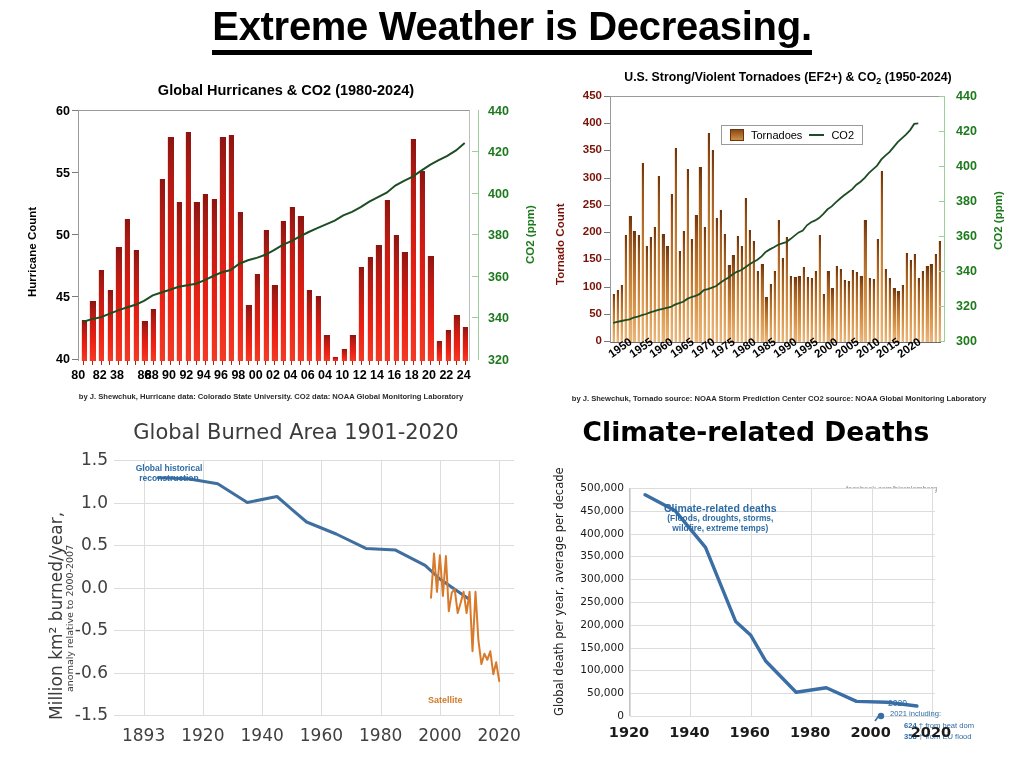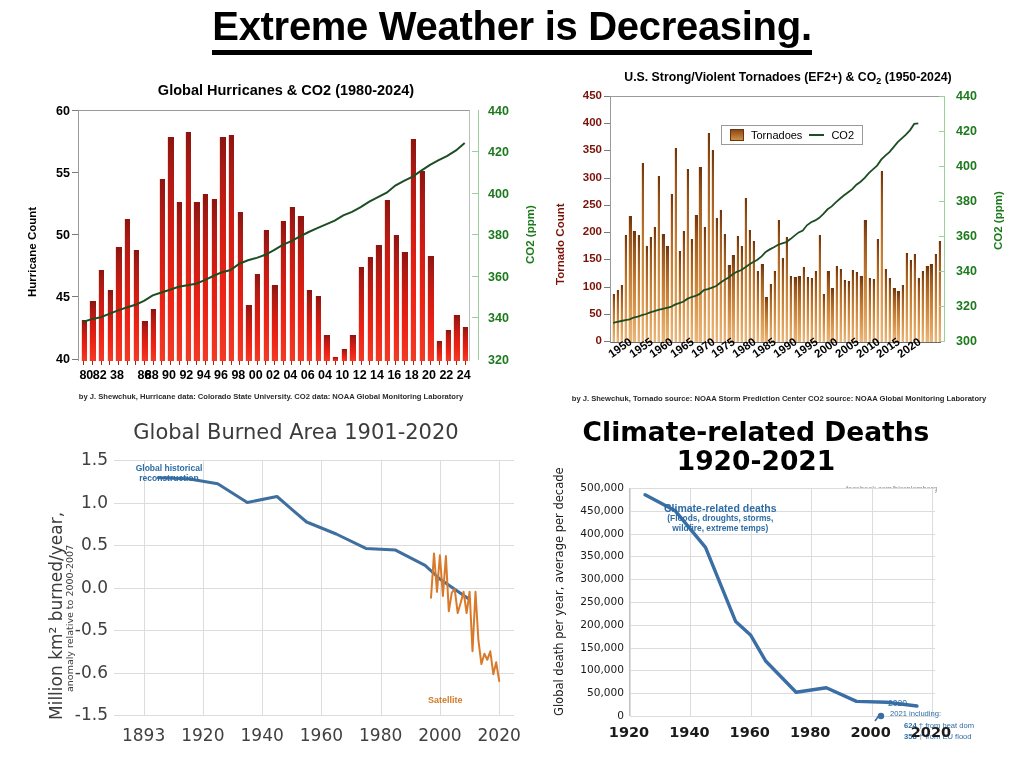--- a/index.html
+++ b/index.html
@@ -222,21 +222,21 @@
   <div class="axr" style="left:472px;top:229px;">340</div>
   <div class="axr" style="left:472px;top:271px;">320</div>
   <div class="tickr" style="left:456px;top:69px;"></div>
   <div class="tickr" style="left:456px;top:111px;"></div>
   <div class="tickr" style="left:456px;top:152px;"></div>
   <div class="tickr" style="left:456px;top:194px;"></div>
   <div class="tickr" style="left:456px;top:235px;"></div>
   <div class="ytitle ytitle-g" style="left:508px;top:182px;">CO2 (ppm)</div>
 
   <div id="c1xlabels">
-      <div class="xlabrow" style="left:55.33333333333333px;top:286px;width:22px;text-align:right;">80</div>
+      <div class="xlabrow" style="left:55.33333333333333px;top:286px;width:22px;text-align:left;">80</div>
       <div class="xlabrow" style="left:72.66666666666666px;top:286px;width:22px;text-align:center;">82</div>
       <div class="xlabrow" style="left:89.99999999999999px;top:286px;width:22px;text-align:center;">38</div>
       <div class="xlabrow" style="left:107.33333333333333px;top:286px;width:42px;text-align:center;">86</div>
       <div class="xlabrow" style="left:124.66666666666666px;top:286px;width:22px;text-align:center;">88</div>
       <div class="xlabrow" style="left:142px;top:286px;width:22px;text-align:center;">90</div>
       <div class="xlabrow" style="left:159.33333333333334px;top:286px;width:22px;text-align:center;">92</div>
       <div class="xlabrow" style="left:176.66666666666666px;top:286px;width:22px;text-align:center;">94</div>
       <div class="xlabrow" style="left:194px;top:286px;width:22px;text-align:center;">96</div>
       <div class="xlabrow" style="left:211.33333333333334px;top:286px;width:22px;text-align:center;">98</div>
       <div class="xlabrow" style="left:228.66666666666666px;top:286px;width:22px;text-align:center;">00</div>
@@ -475,21 +475,20 @@
       <div class="x3" style="left:277.4074074074074px;top:305px;width:56px;">1960</div>
       <div class="x3" style="left:336.66666666666663px;top:305px;width:56px;">1980</div>
       <div class="x3" style="left:395.9259259259259px;top:305px;width:56px;">2000</div>
       <div class="x3" style="left:455.18518518518516px;top:305px;width:56px;">2020</div>
     </div>
 </div>
 
 <div class="panel" id="chart4">
   <div class="ctitle" style="width:440px;">
     <div>Climate-related Deaths</div>
-    <div>1920-2021</div>
   </div>
   <div class="wm" style="left:310px;top:66px;">facebook.com/bjornlomborg</div>
 
   <div class="y4title" style="left:16px;top:298px;">Global death per year, average per decade</div>
 
   <div id="c4yticks">
       <div class="y4" style="left:26px;top:63px;width:62px;">500,000</div>
       <div class="y4" style="left:26px;top:85.8px;width:62px;">450,000</div>
       <div class="y4" style="left:26px;top:108.6px;width:62px;">400,000</div>
       <div class="y4" style="left:26px;top:131.4px;width:62px;">350,000</div>

